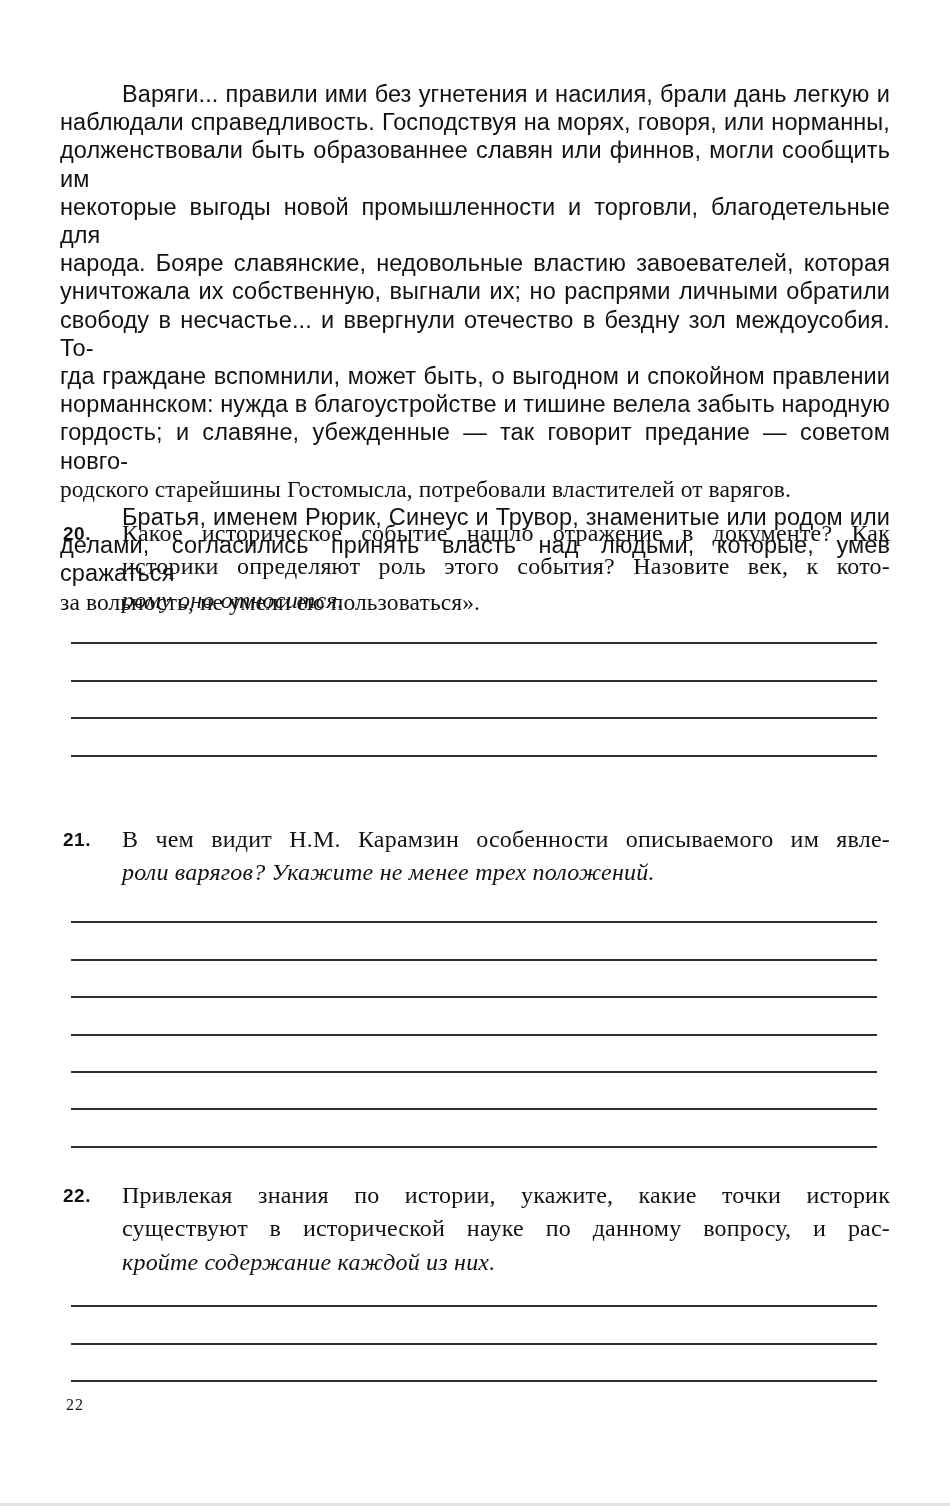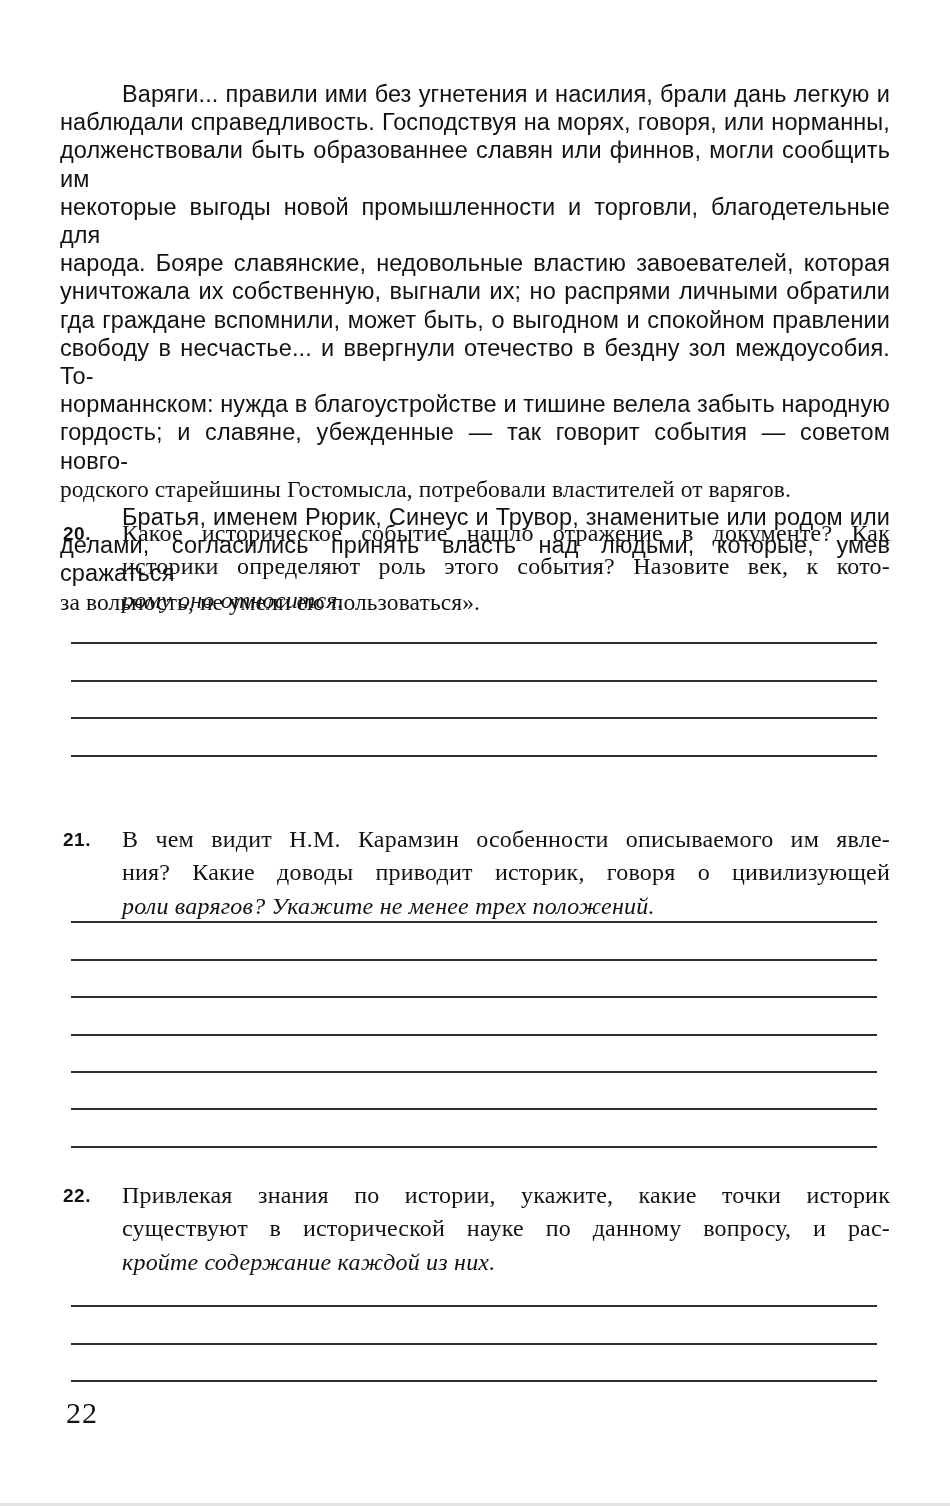--- a/index.html
+++ b/index.html
@@ -76,21 +76,21 @@
     height: 37.4px;
     border-bottom: 2px solid #2e2e2e;
   }
 
   
   .page-num {
     position: absolute;
     left: 66px;
     top: 1396px;
     font-family: "Liberation Serif", serif;
-    font-size: 30px;
+    font-size: 16px;
     font-weight: normal;
     letter-spacing: 1px;
     color: #161616;
   }
   .scan-edge-bottom {
     position: absolute;
     left: 0;
     bottom: 0;
     width: 100%;
     height: 3px;
@@ -108,27 +108,27 @@
       <div class="line">наблюдали справедливость. Господствуя на морях, говоря, или норманны,</div>
 
       <div class="line">долженствовали быть образованнее славян или финнов, могли сообщить им</div>
 
       <div class="line">некоторые выгоды новой промышленности и торговли, благодетельные для</div>
 
       <div class="line">народа. Бояре славянские, недовольные властию завоевателей, которая</div>
 
       <div class="line">уничтожала их собственную, выгнали их; но распрями личными обратили</div>
 
+      <div class="line">свободу в несчастье... и ввергнули отечество в бездну зол междоусобия. То-</div>
+
       <div class="line">гда граждане вспомнили, может быть, о выгодном и спокойном правлении</div>
 
-      <div class="line">свободу в несчастье... и ввергнули отечество в бездну зол междоусобия. То-</div>
-
       <div class="line">норманнском: нужда в благоустройстве и тишине велела забыть народную</div>
 
-      <div class="line">гордость; и славяне, убежденные — так говорит события — советом новго-</div>
+      <div class="line">гордость; и славяне, убежденные — так говорит предание — советом новго-</div>
 
       <div class="line">родского старейшины Гостомысла, потребовали властителей от варягов.</div>
     </div>
   <div class="para">
 
       <div class="line">Братья, именем Рюрик, Синеус и Трувор, знаменитые или родом или</div>
 
       <div class="line">делами, согласились принять власть над людьми, которые, умев сражаться</div>
 
       <div class="line">за вольность, не умели ею пользоваться».</div>
@@ -157,21 +157,20 @@
 
     <div class="answer-line"></div>
   </div>
 
 <section class="question" id="q21">
   <div class="q-num">21.</div>
   <div class="q-text">
 
       <div class="line">В чем видит Н.М. Карамзин особенности описываемого им явле-</div>
 
-      <div class="line">ния? Какие доводы приводит историк, говоря о цивилизующей</div>
 
       <div class="line">роли варягов? Укажите не менее трех положений.</div>
     </div>
 </section>
 
 <div class="answers" id="a21">
 
     <div class="answer-line"></div>
 
     <div class="answer-line"></div>

